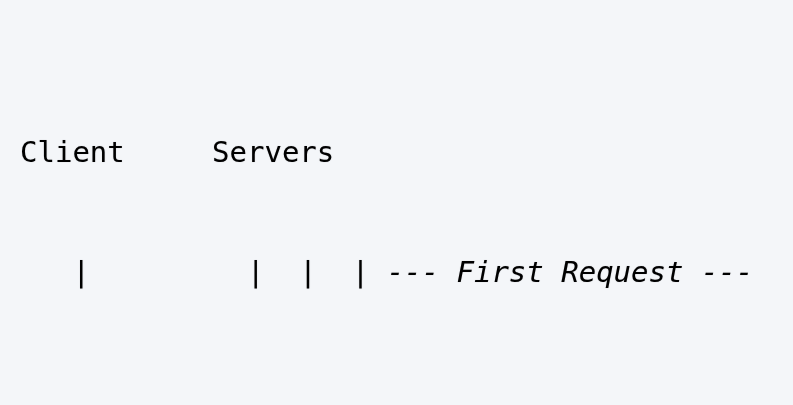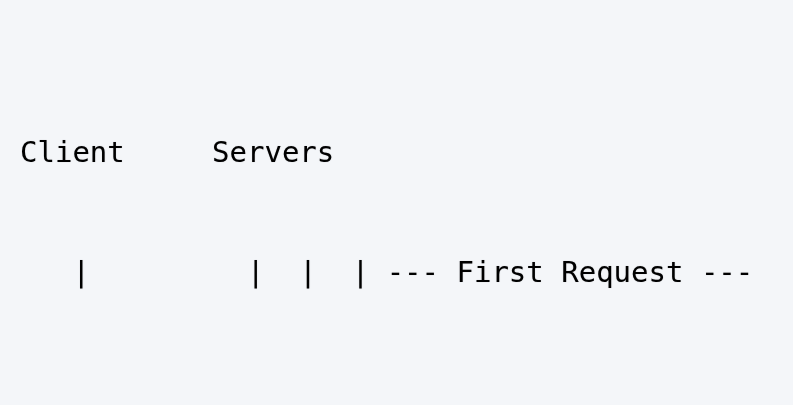--- a/index.html
+++ b/index.html
@@ -32,20 +32,21 @@
     display: inline-block;
     width: 22ch;
     white-space: pre;
     vertical-align: top;
   }
   .servers-label {
     margin-left: 5ch;
   }
   .label {
     white-space: pre;
+    font-style: italic;
   }
   .label.section {
     margin-left: -1ch;
   }
 </style>
 </head>
 <body style="background: rgb(244, 246, 249);">
 
 <div class="diagram" style="color: #000000; margin-top: 28px;">
   <div class="line"><span>Client</span><span class="servers-label">Servers</span></div>

